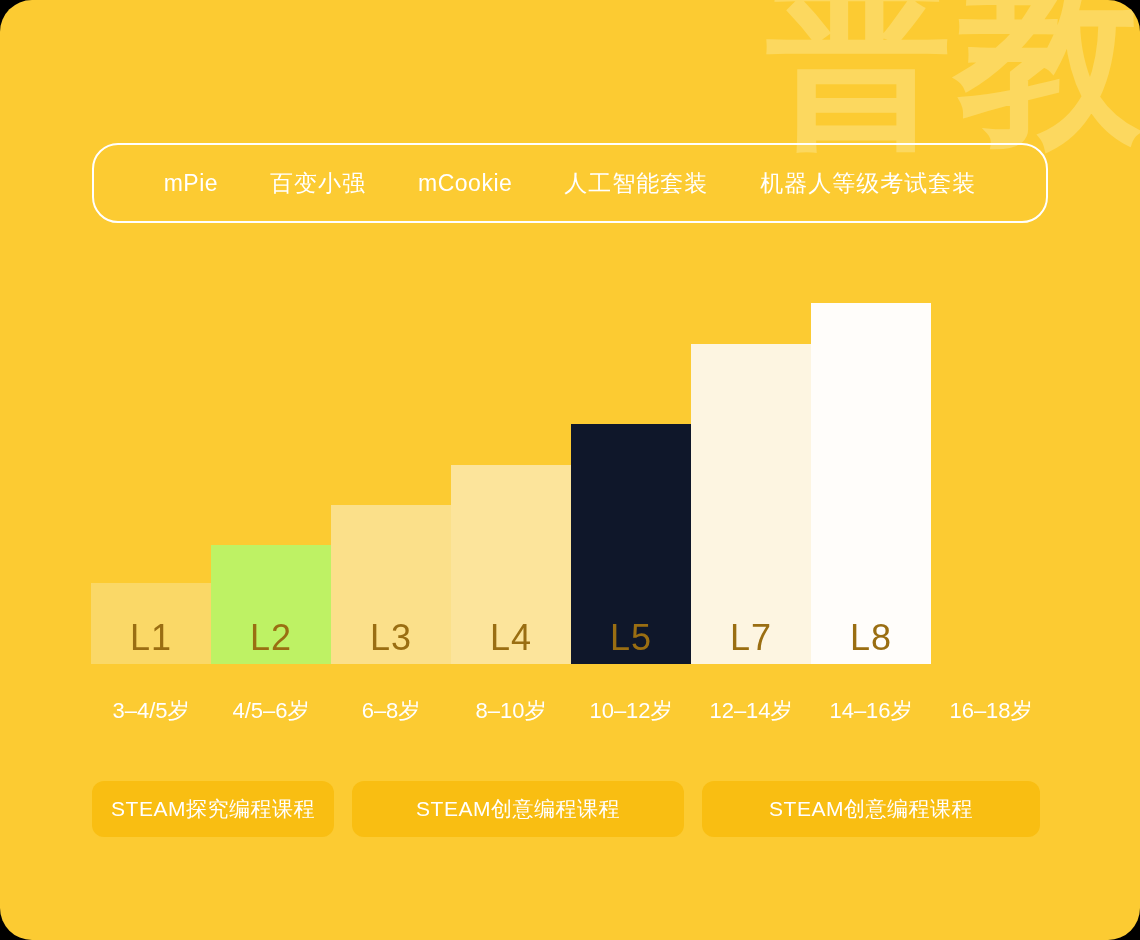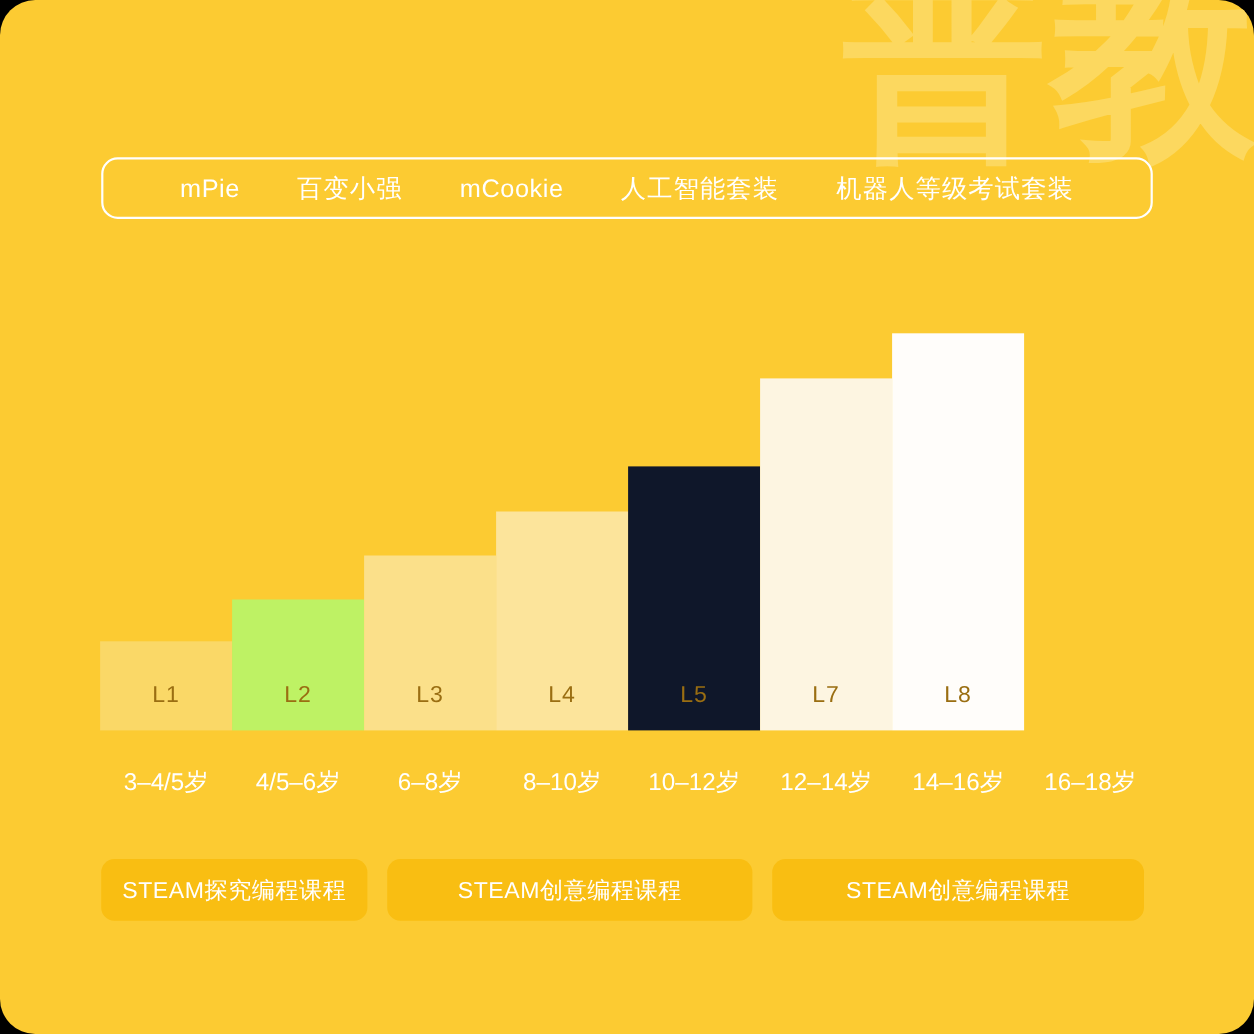--- a/index.html
+++ b/index.html
@@ -34,24 +34,24 @@
     user-select: none;
     white-space: nowrap;
   }
 
   
   #nav-pill {
     position: absolute;
     left: 92px;
     top: 143px;
     width: 956px;
-    height: 56px;
+    height: 80px;
     box-sizing: border-box;
     border: 2px solid #FFFFFF;
-    border-radius: 15px;
+    border-radius: 26px;
     display: flex;
     align-items: center;
     justify-content: center;
     gap: 0px;
   }
   .nav-item {
     color: #FFFFFF;
     font-size: 23px;
     letter-spacing: 0.5px;
     white-space: nowrap;
@@ -72,23 +72,23 @@
   }
   .bar {
     width: 120px;
     position: relative;
     display: flex;
     align-items: flex-end;
     justify-content: center;
   }
   .bar-label {
     color: #9A6E12;
-    font-size: 21px;
+    font-size: 36px;
     font-weight: 400;
-    padding-bottom: 22px;
+    padding-bottom: 8px;
     line-height: 1;
     letter-spacing: 1px;
   }
 
   
   #age-row {
     position: absolute;
     left: 91px;
     top: 700px;
     width: 960px;

